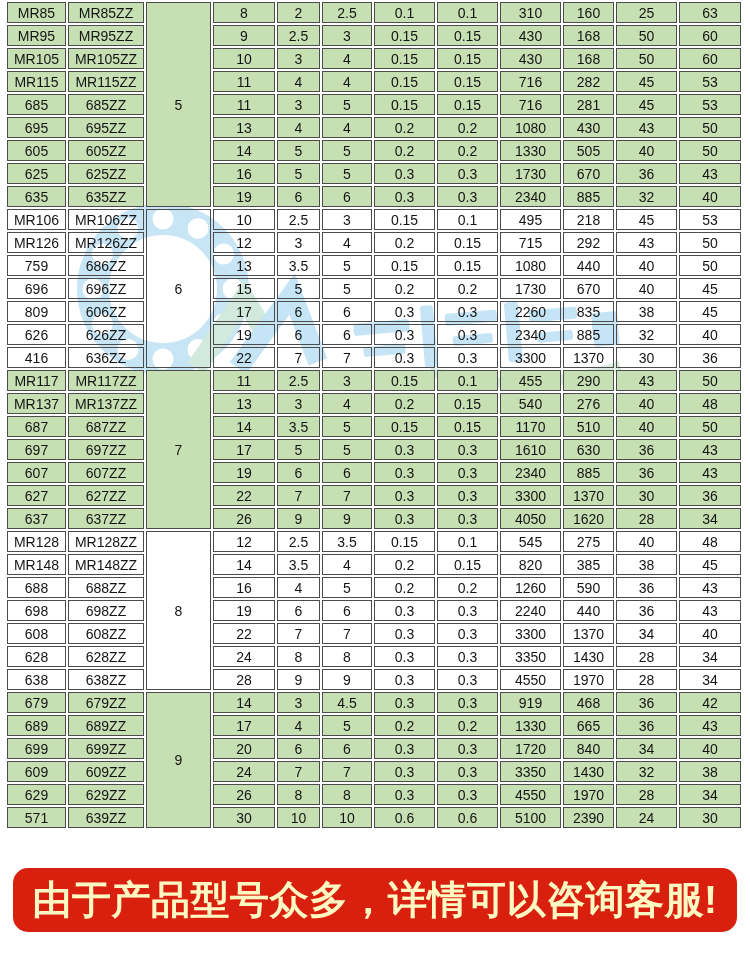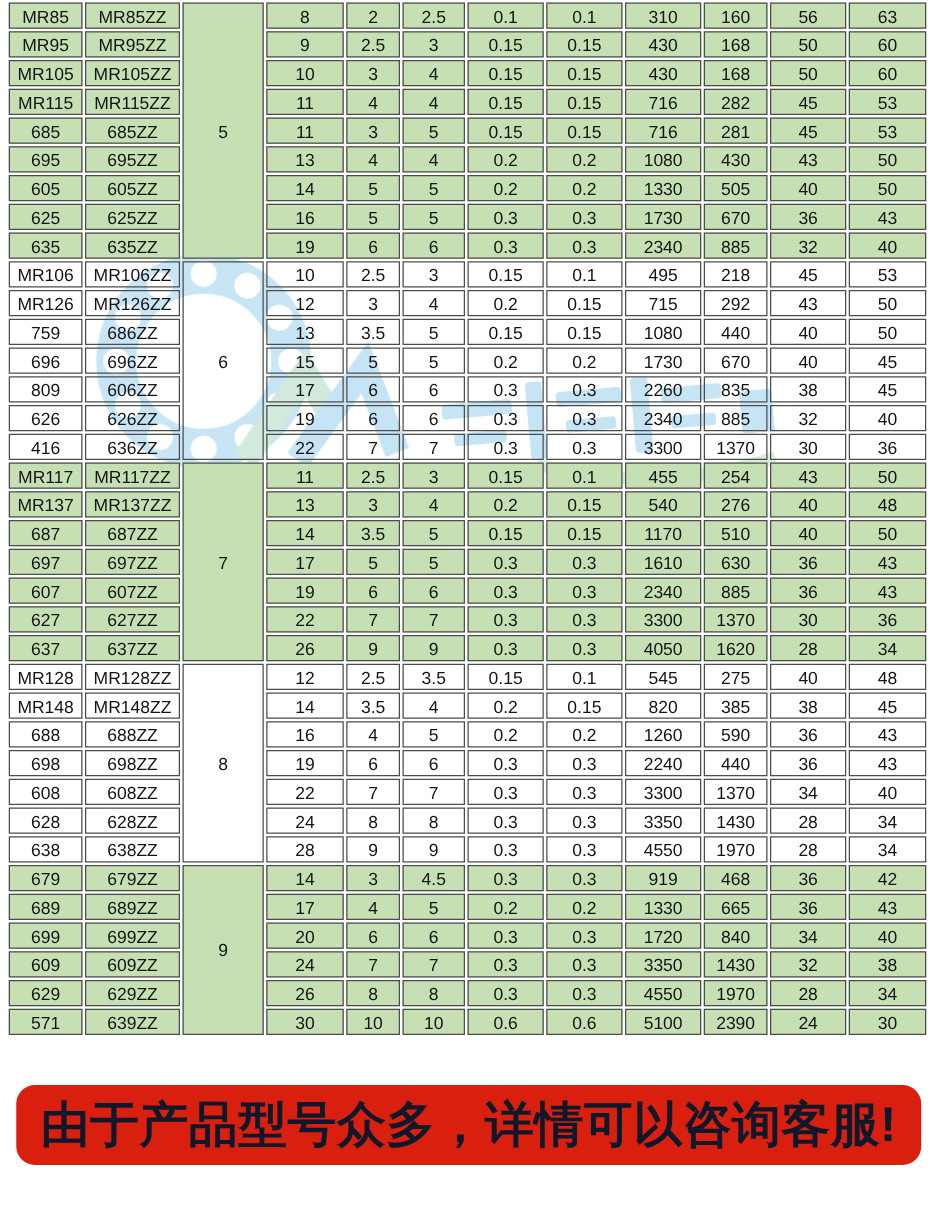--- a/index.html
+++ b/index.html
@@ -41,21 +41,21 @@
   td.bore  { font-size: 15px; }
 
   .banner {
     position: absolute; left: 13px; top: 868px; z-index: 2;
     width: 724px; height: 64px;
     background: #d9200e;
     border-radius: 15px;
     display: flex; align-items: center; justify-content: center;
   }
   .banner span {
-    color: #0f172a;
+    color: #fef9c3;
     font-weight: bold;
     font-size: 39px;
     letter-spacing: 0.5px;
     white-space: nowrap;
   }
 </style>
 </head>
 <body>
 
 <div class="page">
@@ -114,21 +114,21 @@
           <td class="green">MR85</td>
           <td class="green">MR85ZZ</td>
           <td class="green bore" rowspan="9">5</td>
           <td class="green">8</td>
           <td class="green">2</td>
           <td class="green">2.5</td>
           <td class="green">0.1</td>
           <td class="green">0.1</td>
           <td class="green">310</td>
           <td class="green">160</td>
-          <td class="green">56</td>
+          <td class="green">25</td>
           <td class="green">63</td>
         </tr>
         <tr>
           <td class="green">MR95</td>
           <td class="green">MR95ZZ</td>
           <td class="green">9</td>
           <td class="green">2.5</td>
           <td class="green">3</td>
           <td class="green">0.15</td>
           <td class="green">0.15</td>
@@ -323,21 +323,21 @@
         <tr>
           <td class="green">MR117</td>
           <td class="green">MR117ZZ</td>
           <td class="green bore" rowspan="7">7</td>
           <td class="green">11</td>
           <td class="green">2.5</td>
           <td class="green">3</td>
           <td class="green">0.15</td>
           <td class="green">0.1</td>
           <td class="green">455</td>
-          <td class="green">254</td>
+          <td class="green">290</td>
           <td class="green">43</td>
           <td class="green">50</td>
         </tr>
         <tr>
           <td class="green">MR137</td>
           <td class="green">MR137ZZ</td>
           <td class="green">13</td>
           <td class="green">3</td>
           <td class="green">4</td>
           <td class="green">0.2</td>

